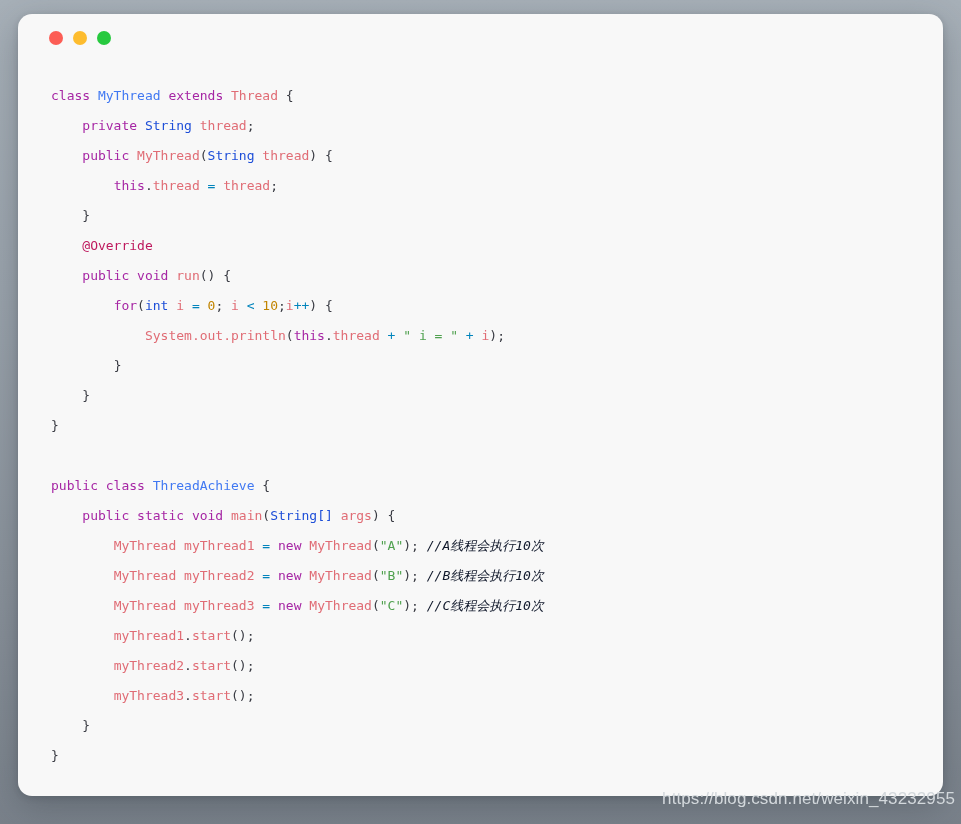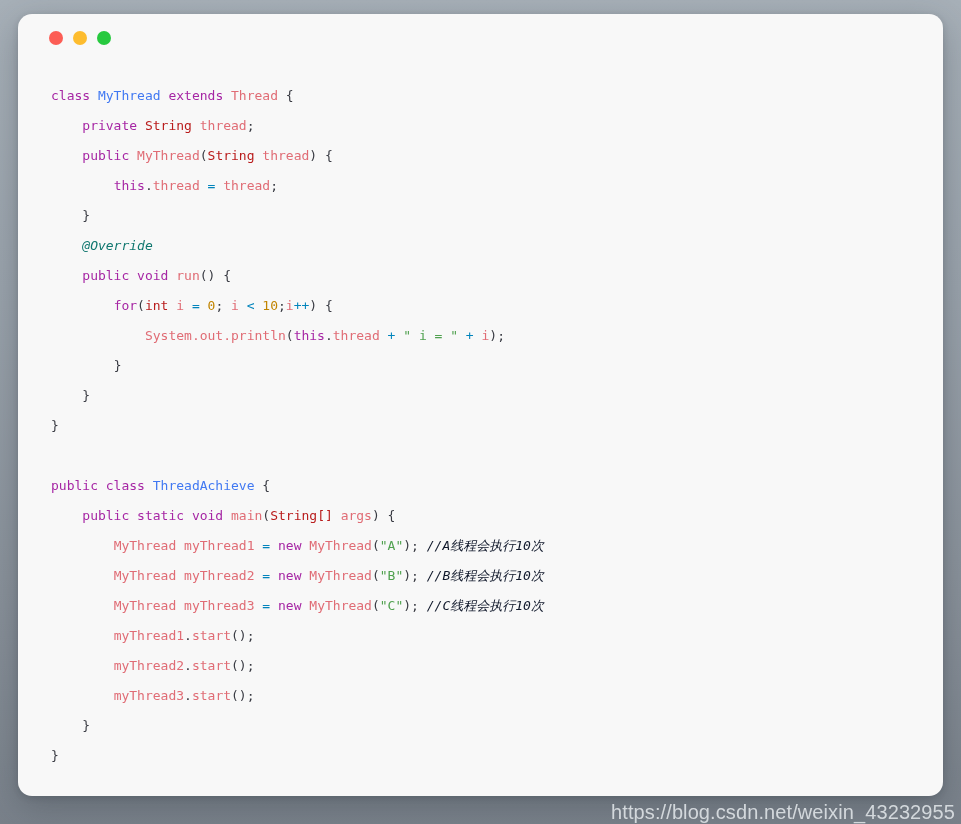--- a/index.html
+++ b/index.html
@@ -61,36 +61,36 @@
     color: #2b2b2b;
     white-space: pre;
     letter-spacing: 0px;
     -webkit-font-smoothing: antialiased;
   }
   .ln { display: block; min-height: 30px; }
 
   
   .kw      { color: #a626a4; }   
   .cls     { color: #4078f2; }   
-  .type    { color: #b91c1c; }   
+  .type    { color: #1d4ed8; }   
   .ident   { color: #e06c75; }   
   .op      { color: #0184bc; }   
   .num     { color: #c18401; }   
   .str     { color: #50a14f; }   
   .punc    { color: #383a42; }   
   .cmt     { color: #0f172a; font-style: italic; }
-  .ann     { color: #0f766e; font-style: italic; }   
+  .ann     { color: #be185d; }   
 
   
   .watermark {
     position: absolute;
     right: 6px;
-    bottom: 0px;
+    bottom: 15px;
     font-family: "Liberation Sans", sans-serif;
-    font-size: 20px;
+    font-size: 17px;
     color: #d3d8dc;
     letter-spacing: 0.1px;
     white-space: nowrap;
   }
 </style>
 </head>
 <body>
 
 <div class="code-window">
 

